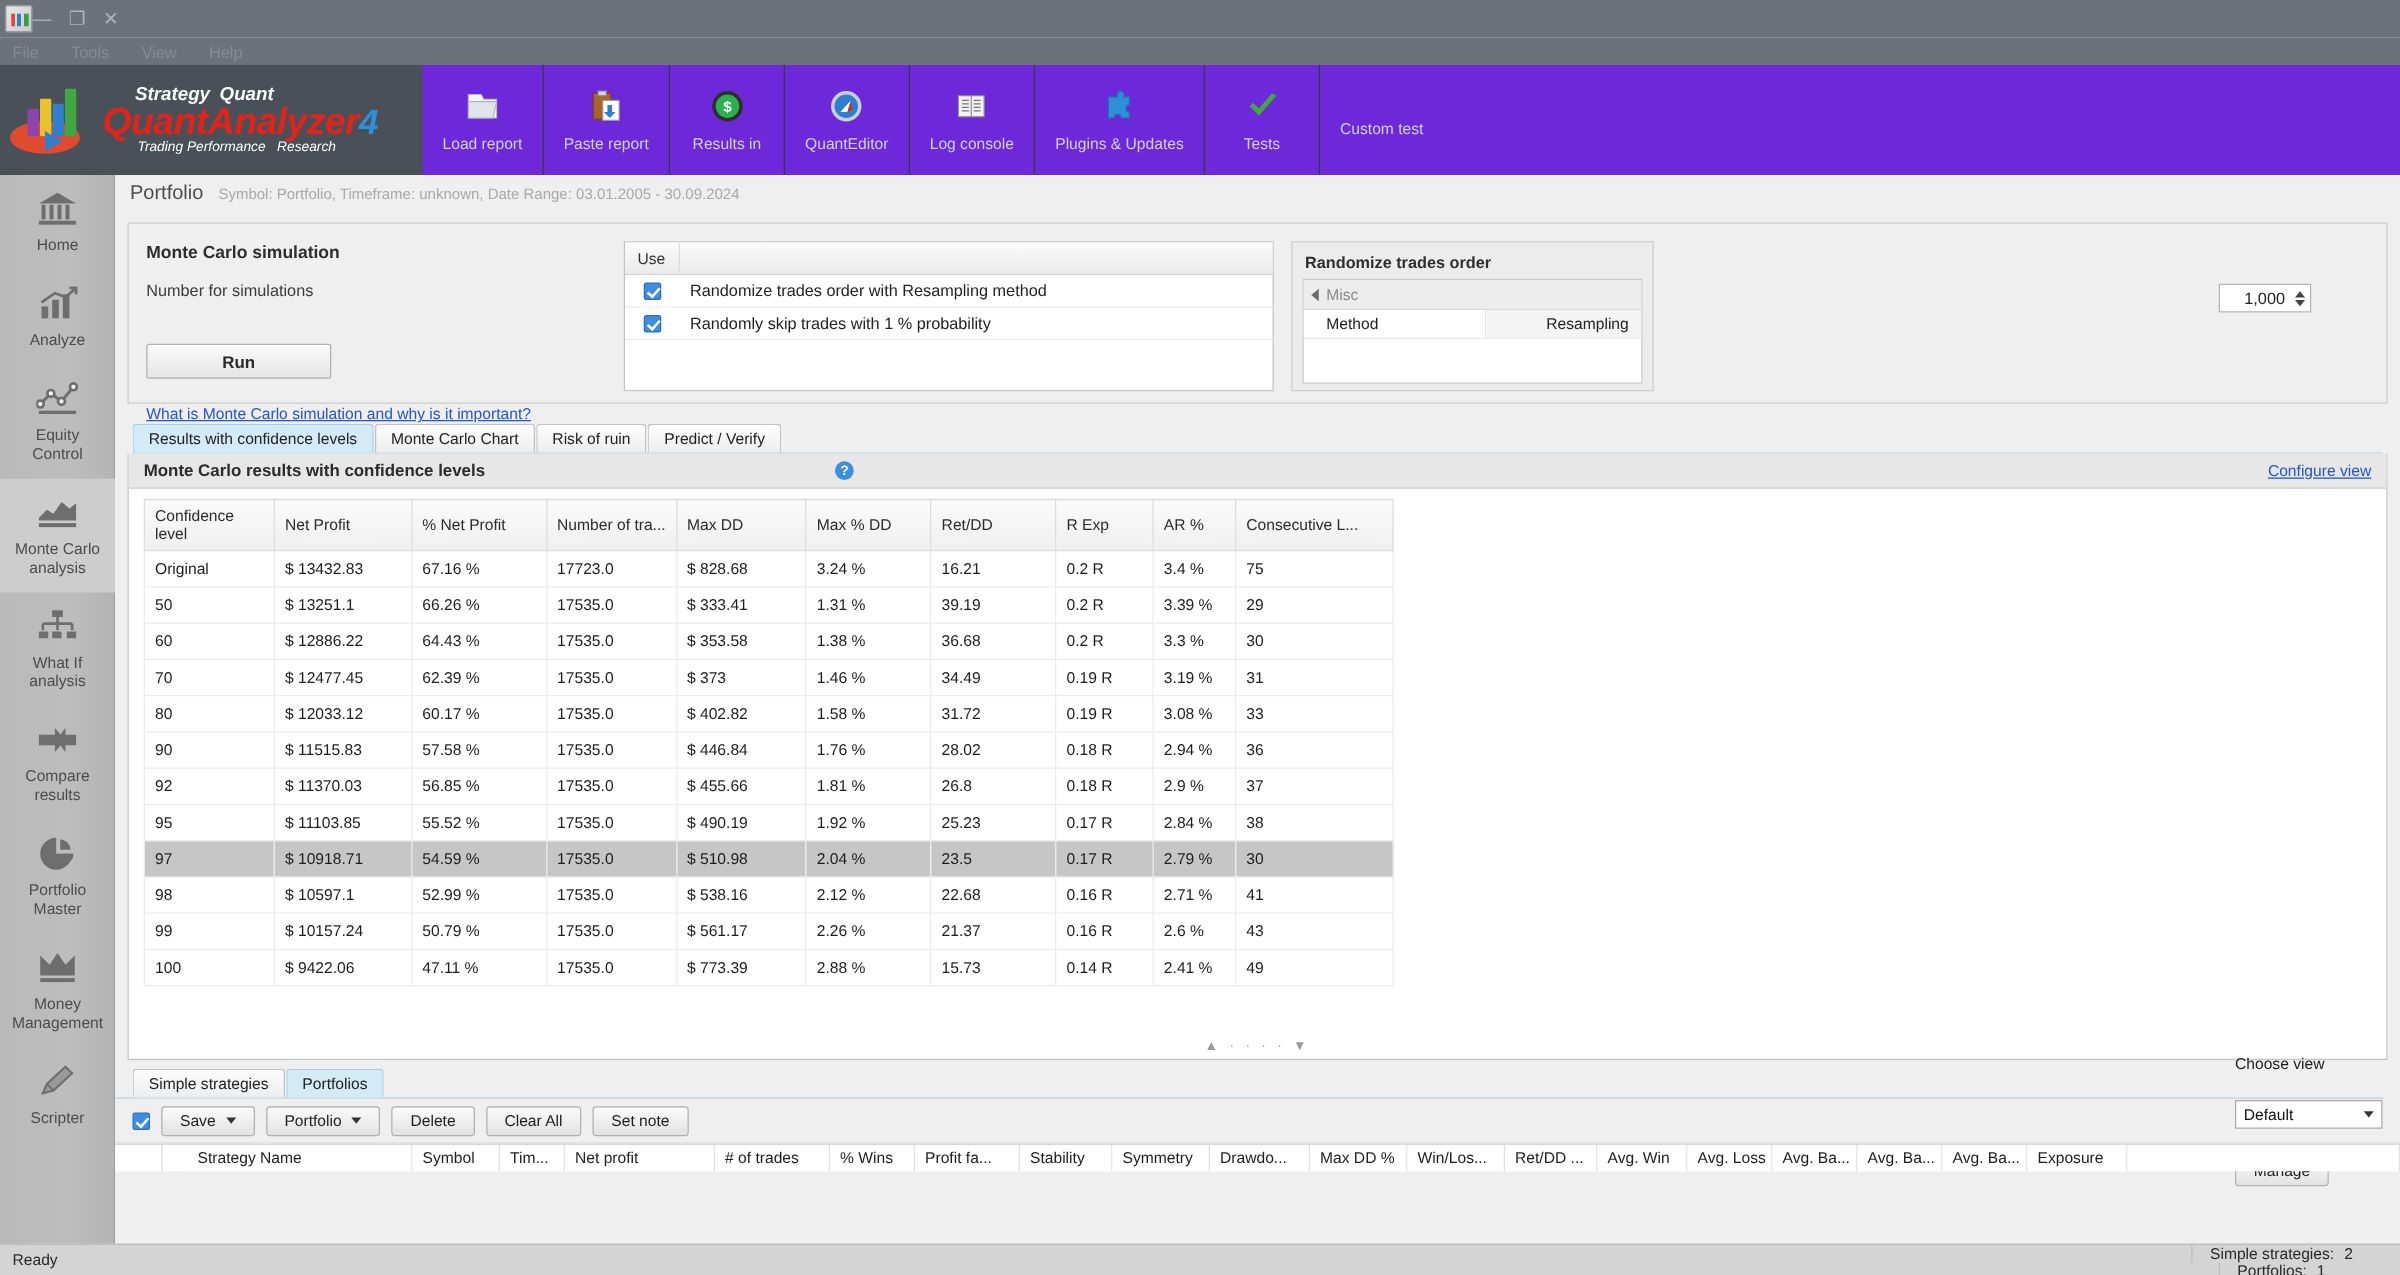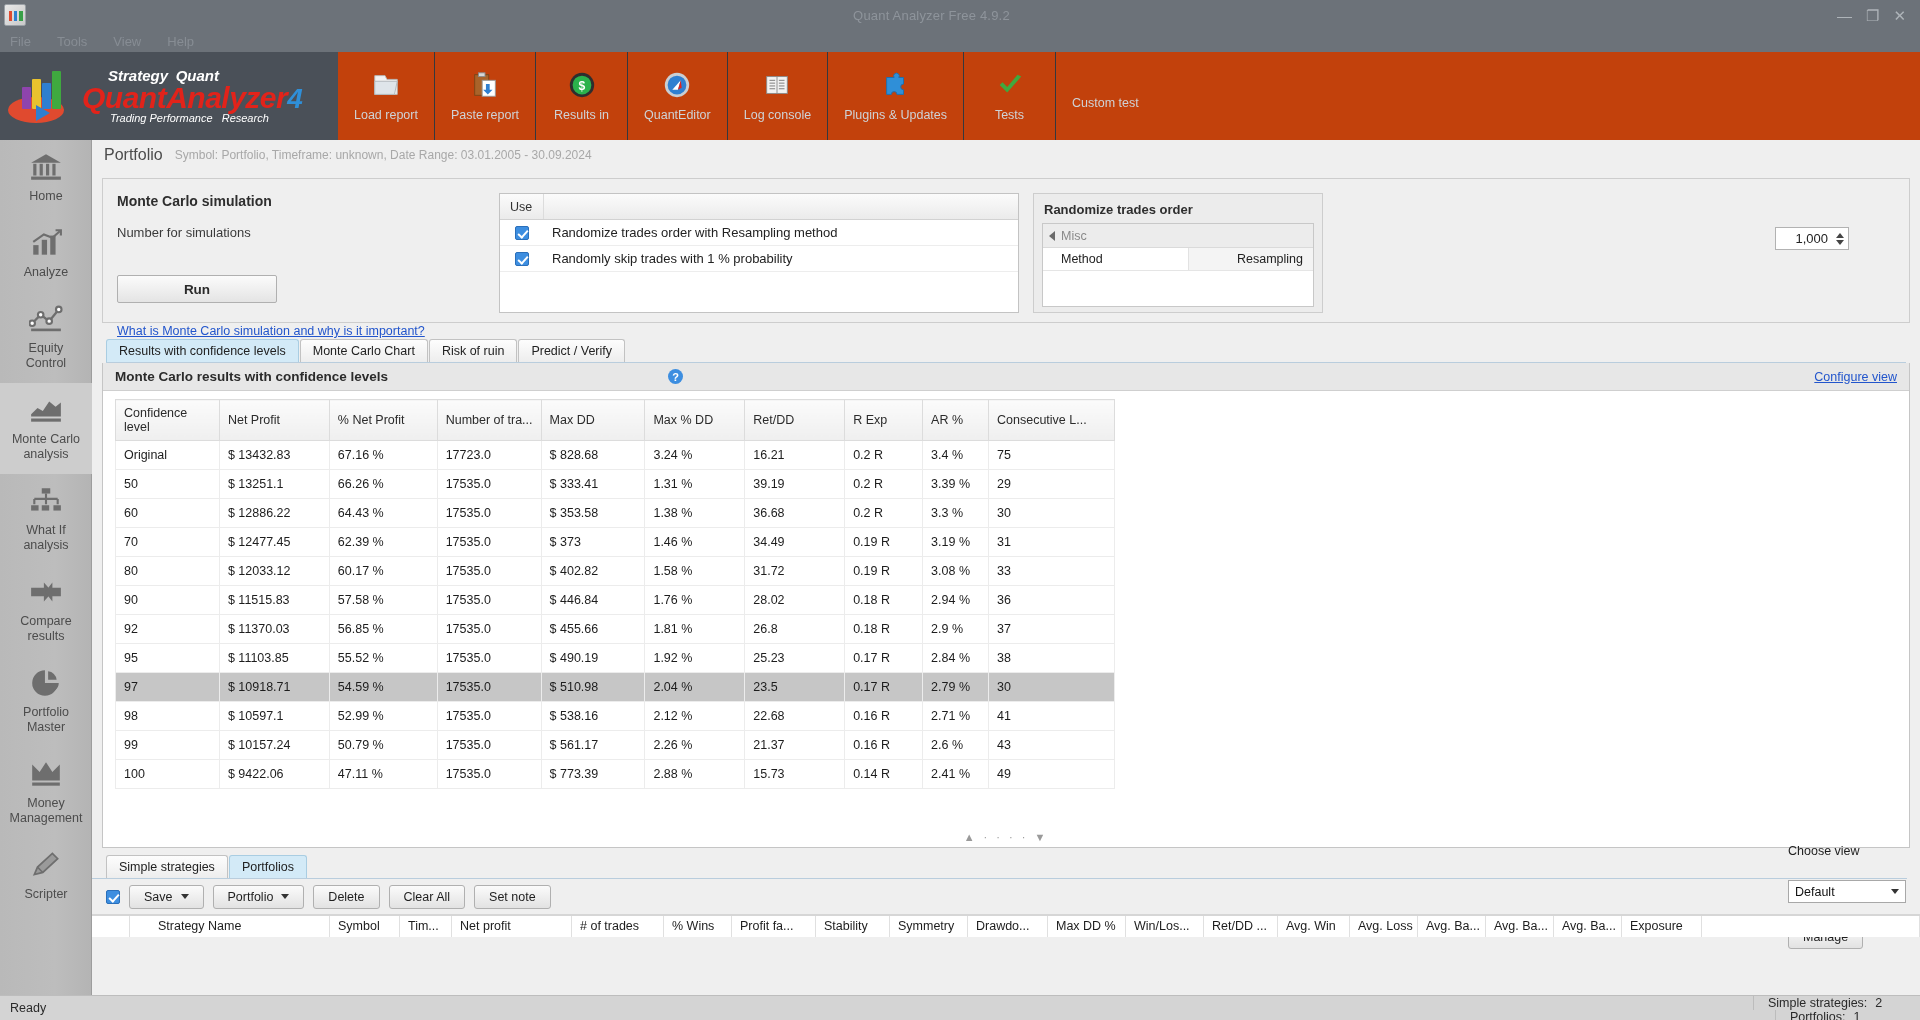--- a/index.html
+++ b/index.html
@@ -41,21 +41,21 @@
   
   .menubar{
     position:absolute; left:0; top:30px; width:1920px; height:22px;
     background:#6c7279; display:flex; align-items:center; padding-left:10px; gap:26px;
   }
   .menubar .mi{ color:#878d94; font-size:13px; }
 
   
   .ribbon{
     position:absolute; left:0; top:52px; width:1920px; height:88px;
-    background:#c2410c;
+    background:#6d28d9;
     display:flex; align-items:stretch;
   }
   .brand{
     width:338px; background:#4a5058; display:flex; align-items:center; padding-left:8px;
     position:relative; overflow:hidden;
   }
   .brand-logo{ width:70px;height:62px;position:relative; flex:none; }
   .brand-logo .pie{
     position:absolute; left:0; bottom:4px; width:56px; height:26px; border-radius:50%;
     background:#e04a2f;
@@ -126,21 +126,21 @@
   .mc-label{ font-size:13px; color:#3a3a3a;}
   .spinner{
     position:absolute; right:60px; top:48px; width:74px; height:23px;
     border:1px solid #b2b2b2; background:#fff; display:flex; align-items:center;
   }
   .spinner .val{ flex:1; text-align:right; padding-right:6px; font-size:13px; color:#222; }
   .spinner .arrows{ width:14px; display:flex; flex-direction:column; align-items:center; justify-content:center; gap:2px; padding-right:3px;}
   .arrow-up{ width:0;height:0;border-left:4px solid transparent;border-right:4px solid transparent;border-bottom:5px solid #444;}
   .arrow-dn{ width:0;height:0;border-left:4px solid transparent;border-right:4px solid transparent;border-top:5px solid #444;}
   .runbtn{
-    position:absolute; left:14px; top:96px; width:160px; height:28px;
+    position:absolute; left:14px; top:96px; width:148px; height:28px;
     background:linear-gradient(180deg,#fbfbfb,#e4e4e4);
     border:1px solid #b0b0b0; border-radius:2px;
     font-size:13.5px; font-weight:bold; color:#2a2a2a; cursor:pointer;
   }
   .mclink{
     position:absolute; left:14px; top:145px; color:#2255cc; font-size:12.5px; text-decoration:underline;
   }
 
   .use-table{
     position:absolute; left:396px; top:14px; width:520px; height:120px;
@@ -278,21 +278,20 @@
   }
   .mem-ic{ width:15px;height:15px;border:1px solid #3c6b3c;background:#8fbf6f;}
 </style>
 </head>
 <body>
 
 <div id="app">
 
   <div class="titlebar">
     <div class="tb-icon"></div>
-    <div class="tb-title">Quant Analyzer Free 4.9.2</div>
     <div class="tb-btns">
       <span>—</span>
       <span>❐</span>
       <span>✕</span>
     </div>
   </div>
 
   <div class="menubar">
     <div class="mi">File</div>
     <div class="mi">Tools</div>

